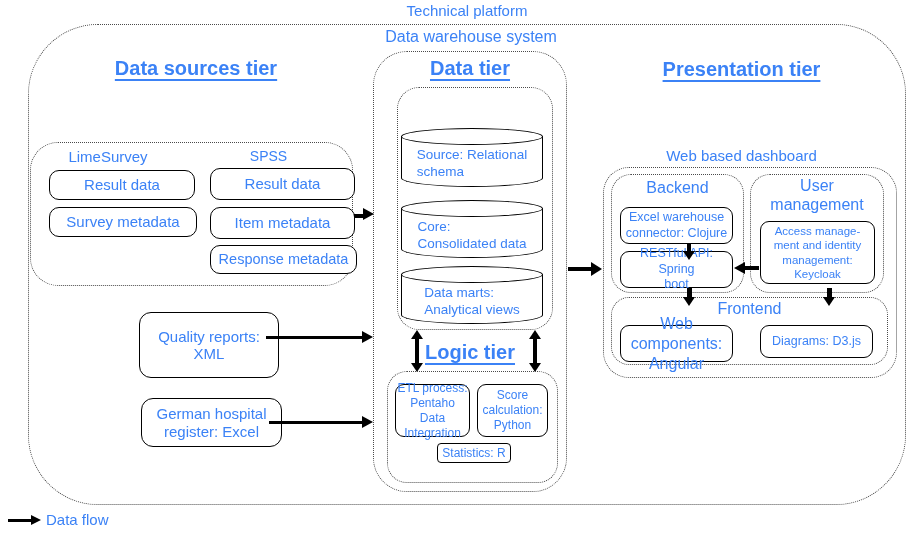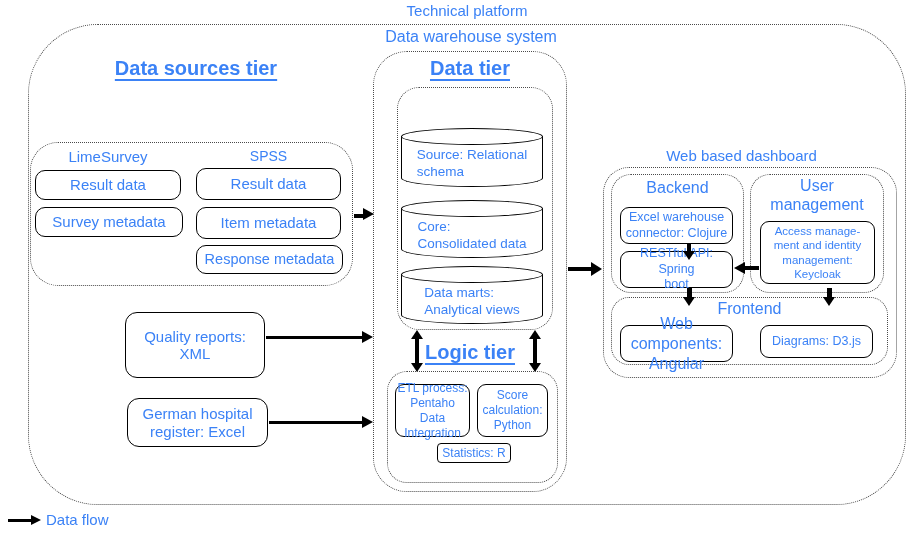--- a/index.html
+++ b/index.html
@@ -9,21 +9,21 @@
   }
   .abs{position:absolute;box-sizing:border-box;}
   .center{display:flex;align-items:center;justify-content:center;text-align:center;}
   .pre{white-space:pre-line;}
   .dotted{border:1.5px dotted #4a4a4a;background:transparent;}
   .tier-heading{
     font-size:20px;font-weight:bold;text-align:center;
     text-decoration:underline;text-decoration-thickness:2px;text-underline-offset:4px;
   }
   .lbl{text-align:center;}
-  .btn{border:1.5px solid #000;border-radius:10px;background:#fff;font-size:15px;line-height:1.15;}
+  .btn{border:1.5px solid #000;border-radius:10px;background:#fff;font-size:15px;line-height:1.15;margin-left:14px;}
   .smallbtn{border:1.4px solid #000;border-radius:9px;background:#fff;font-size:12px;line-height:1.25;}
   
   .shaft{background:#000;}
   .head-right{width:0;height:0;border-top:6.5px solid transparent;border-bottom:6.5px solid transparent;border-left:11px solid #000;}
   .head-left{width:0;height:0;border-top:6.5px solid transparent;border-bottom:6.5px solid transparent;border-right:11px solid #000;}
   .head-down{width:0;height:0;border-left:6px solid transparent;border-right:6px solid transparent;border-top:9px solid #000;}
   .head-up{width:0;height:0;border-left:6px solid transparent;border-right:6px solid transparent;border-bottom:9px solid #000;}
   
   .cylinder{position:absolute;}
   .cyl-top{position:absolute;left:0;right:0;top:0;height:17px;border:1.5px solid #000;border-radius:50%;background:#fff;box-sizing:border-box;z-index:2;}
@@ -117,20 +117,21 @@
   <div class="abs smallbtn center pre" style="left:477px;top:384px;width:71px;height:53px;">Score
 calculation:
 Python</div>
   <div class="abs smallbtn center" style="left:437px;top:443px;width:74px;height:20px;border-radius:4px;">Statistics: R</div>
 
   <div>
     <div class="abs shaft" style="left:568px;top:266.5px;width:25px;height:4.5px;"></div>
     <div class="abs head-right" style="left:591px;top:262px;border-top-width:7px;border-bottom-width:7px;"></div>
   </div>
 
+  <div class="abs tier-heading" style="left:639px;top:58px;width:205px;">Presentation tier</div>
 
   <div class="abs lbl" style="left:639px;top:147px;width:205px;font-size:15px;">Web based dashboard</div>
   <div class="abs dotted" style="left:603px;top:167px;width:294px;height:211px;border-radius:26px;"></div>
 
   <div class="abs dotted" style="left:611px;top:174px;width:133px;height:119px;border-radius:20px;"></div>
   <div class="abs lbl" style="left:611px;top:179px;width:133px;font-size:16px;">Backend</div>
   <div class="abs smallbtn center pre" style="left:620px;top:207px;width:113px;height:37px;font-size:12.5px;">Excel warehouse
 connector: Clojure</div>
   <div style="position:absolute;z-index:5;">
     <div class="abs shaft" style="left:675px;top:243px;width:4px;height:10px;"></div>

